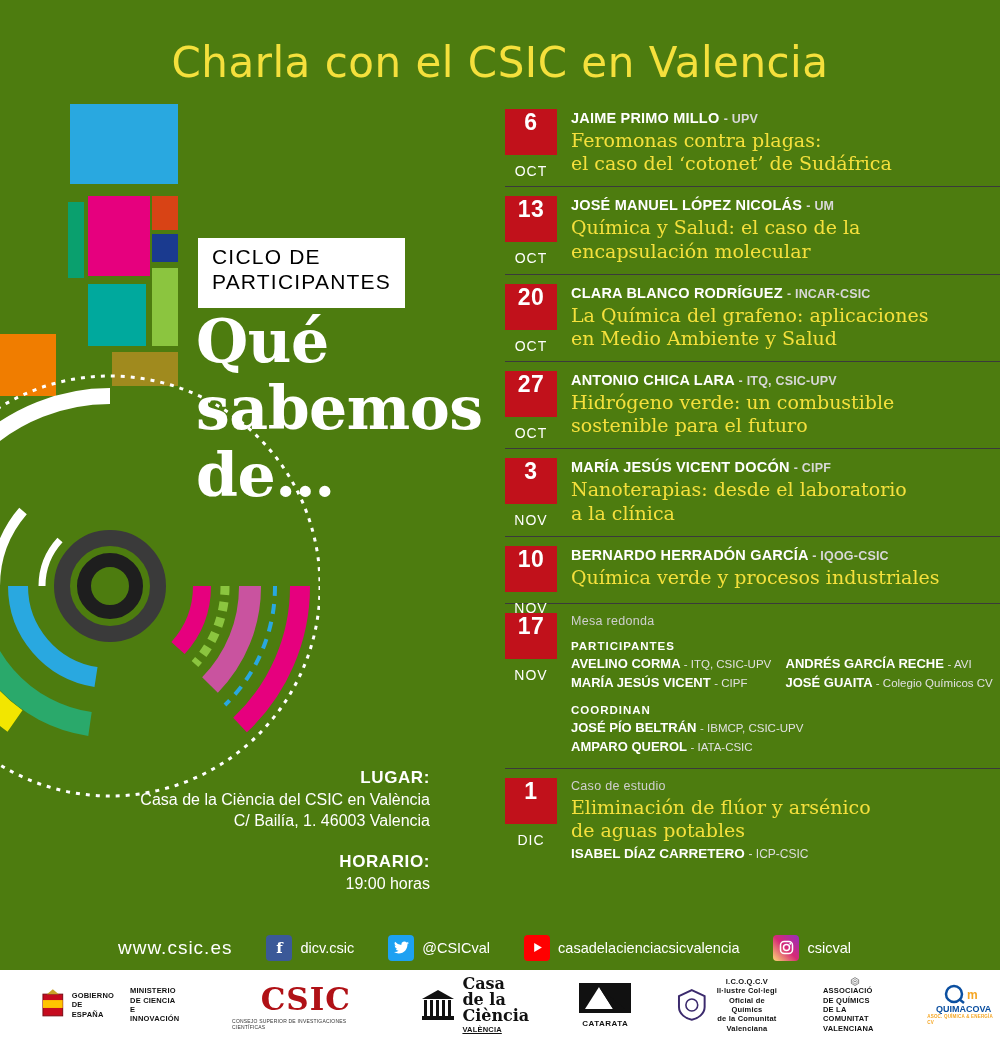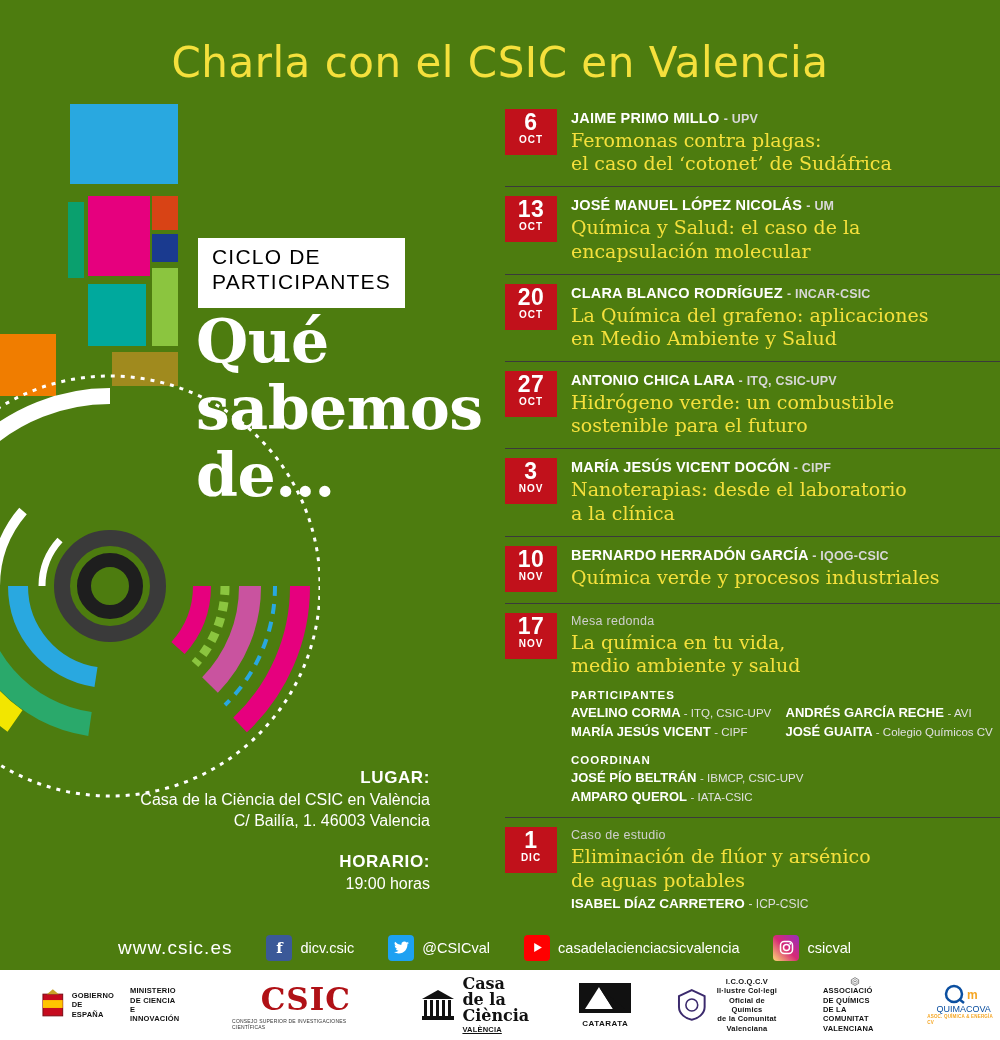--- a/index.html
+++ b/index.html
@@ -60,21 +60,21 @@
   
   .program { position: absolute; left: 505px; top: 100px; width: 495px; }
   .entry { display: flex; padding: 9px 0 11px 0; border-bottom: 1px solid #3a3a3a; }
   .entry:first-child { border-top: none; }
   .date {
     width: 52px; min-width: 52px; background: #c1111b; color: #fff;
     text-align: center; height: 46px; margin-right: 14px;
     padding-top: 2px;
   }
   .date .d { font-size: 23px; font-weight: 700; line-height: 22px; letter-spacing: 0.5px; }
-  .date .m { font-size: 10px; font-weight: 700; letter-spacing: 1px; line-height: 13px; }
+  .date .m { font-size: 14px; font-weight: 400; letter-spacing: 1px; line-height: 13px; margin-top: 32px; }
   .entry-body { flex: 1; padding-top: 1px; }
   .speaker { color: #fff; font-size: 14.5px; font-weight: 700; letter-spacing: 0.2px; }
   .speaker .aff { font-size: 12.5px; font-weight: 700; color: #d8d8d8; }
   .talk {
     color: #f5e03c; font-family: "DejaVu Serif", serif;
     font-size: 19px; line-height: 1.22; margin-top: 3px;
   }
   .kicker { color: #cfcfcf; font-size: 12.5px; letter-spacing: 0.3px; margin-bottom: 2px; }
 
   
@@ -110,21 +110,21 @@
   .footer {
     position: absolute; left: 0; bottom: 0; width: 1000px; height: 70px;
     background: #fff; display: flex; align-items: center;
   }
   .logo { display: flex; align-items: center; justify-content: center; height: 56px; }
   .logo-txt { color: #111; font-size: 7.5px; font-weight: 700; line-height: 1.25; letter-spacing: 0.2px; }
   .csic-logo { color: #b01116; font-family: "DejaVu Serif", serif; font-size: 31px; font-weight: 700; letter-spacing: 1px; }
   .csic-sub { color: #333; font-size: 5px; letter-spacing: 0.2px; margin-top: 1px; }
   .casa-logo { color: #111; font-family: "DejaVu Serif", serif; font-size: 16px; font-weight: 700; line-height: 1.0; }
   .catarata { color:#111; font-size: 8px; font-weight: 700; letter-spacing: 0.5px; }
-  .quimacova { color:#0b4fa0; font-size: 9px; font-weight: 400; }
+  .quimacova { color:#0b4fa0; font-size: 9px; font-weight: 700; }
 </style>
 </head>
 <body>
 
 <div class="poster">
 
   <div class="main-title">Charla con el CSIC en Valencia</div>
 
   <div class="left-col">
 
@@ -282,24 +282,20 @@
       </div>
     </div>
 
     <div class="entry">
       <div class="date">
         <div class="d">17</div>
         <div class="m">NOV</div>
       </div>
       <div class="entry-body">
         <div class="kicker">Mesa redonda</div>
-        <div class="talk">
-          <div>La química en tu vida,</div>
-          <div>medio ambiente y salud</div>
-        </div>
 
         <div class="md-section">
           <div class="md-head">PARTICIPANTES</div>
           <div class="md-grid">
             <div class="md-col">
               <div class="md-name">
                 <span>AVELINO CORMA</span>
                 <span class="aff">- ITQ, CSIC-UPV</span>
               </div>
               <div class="md-name">

